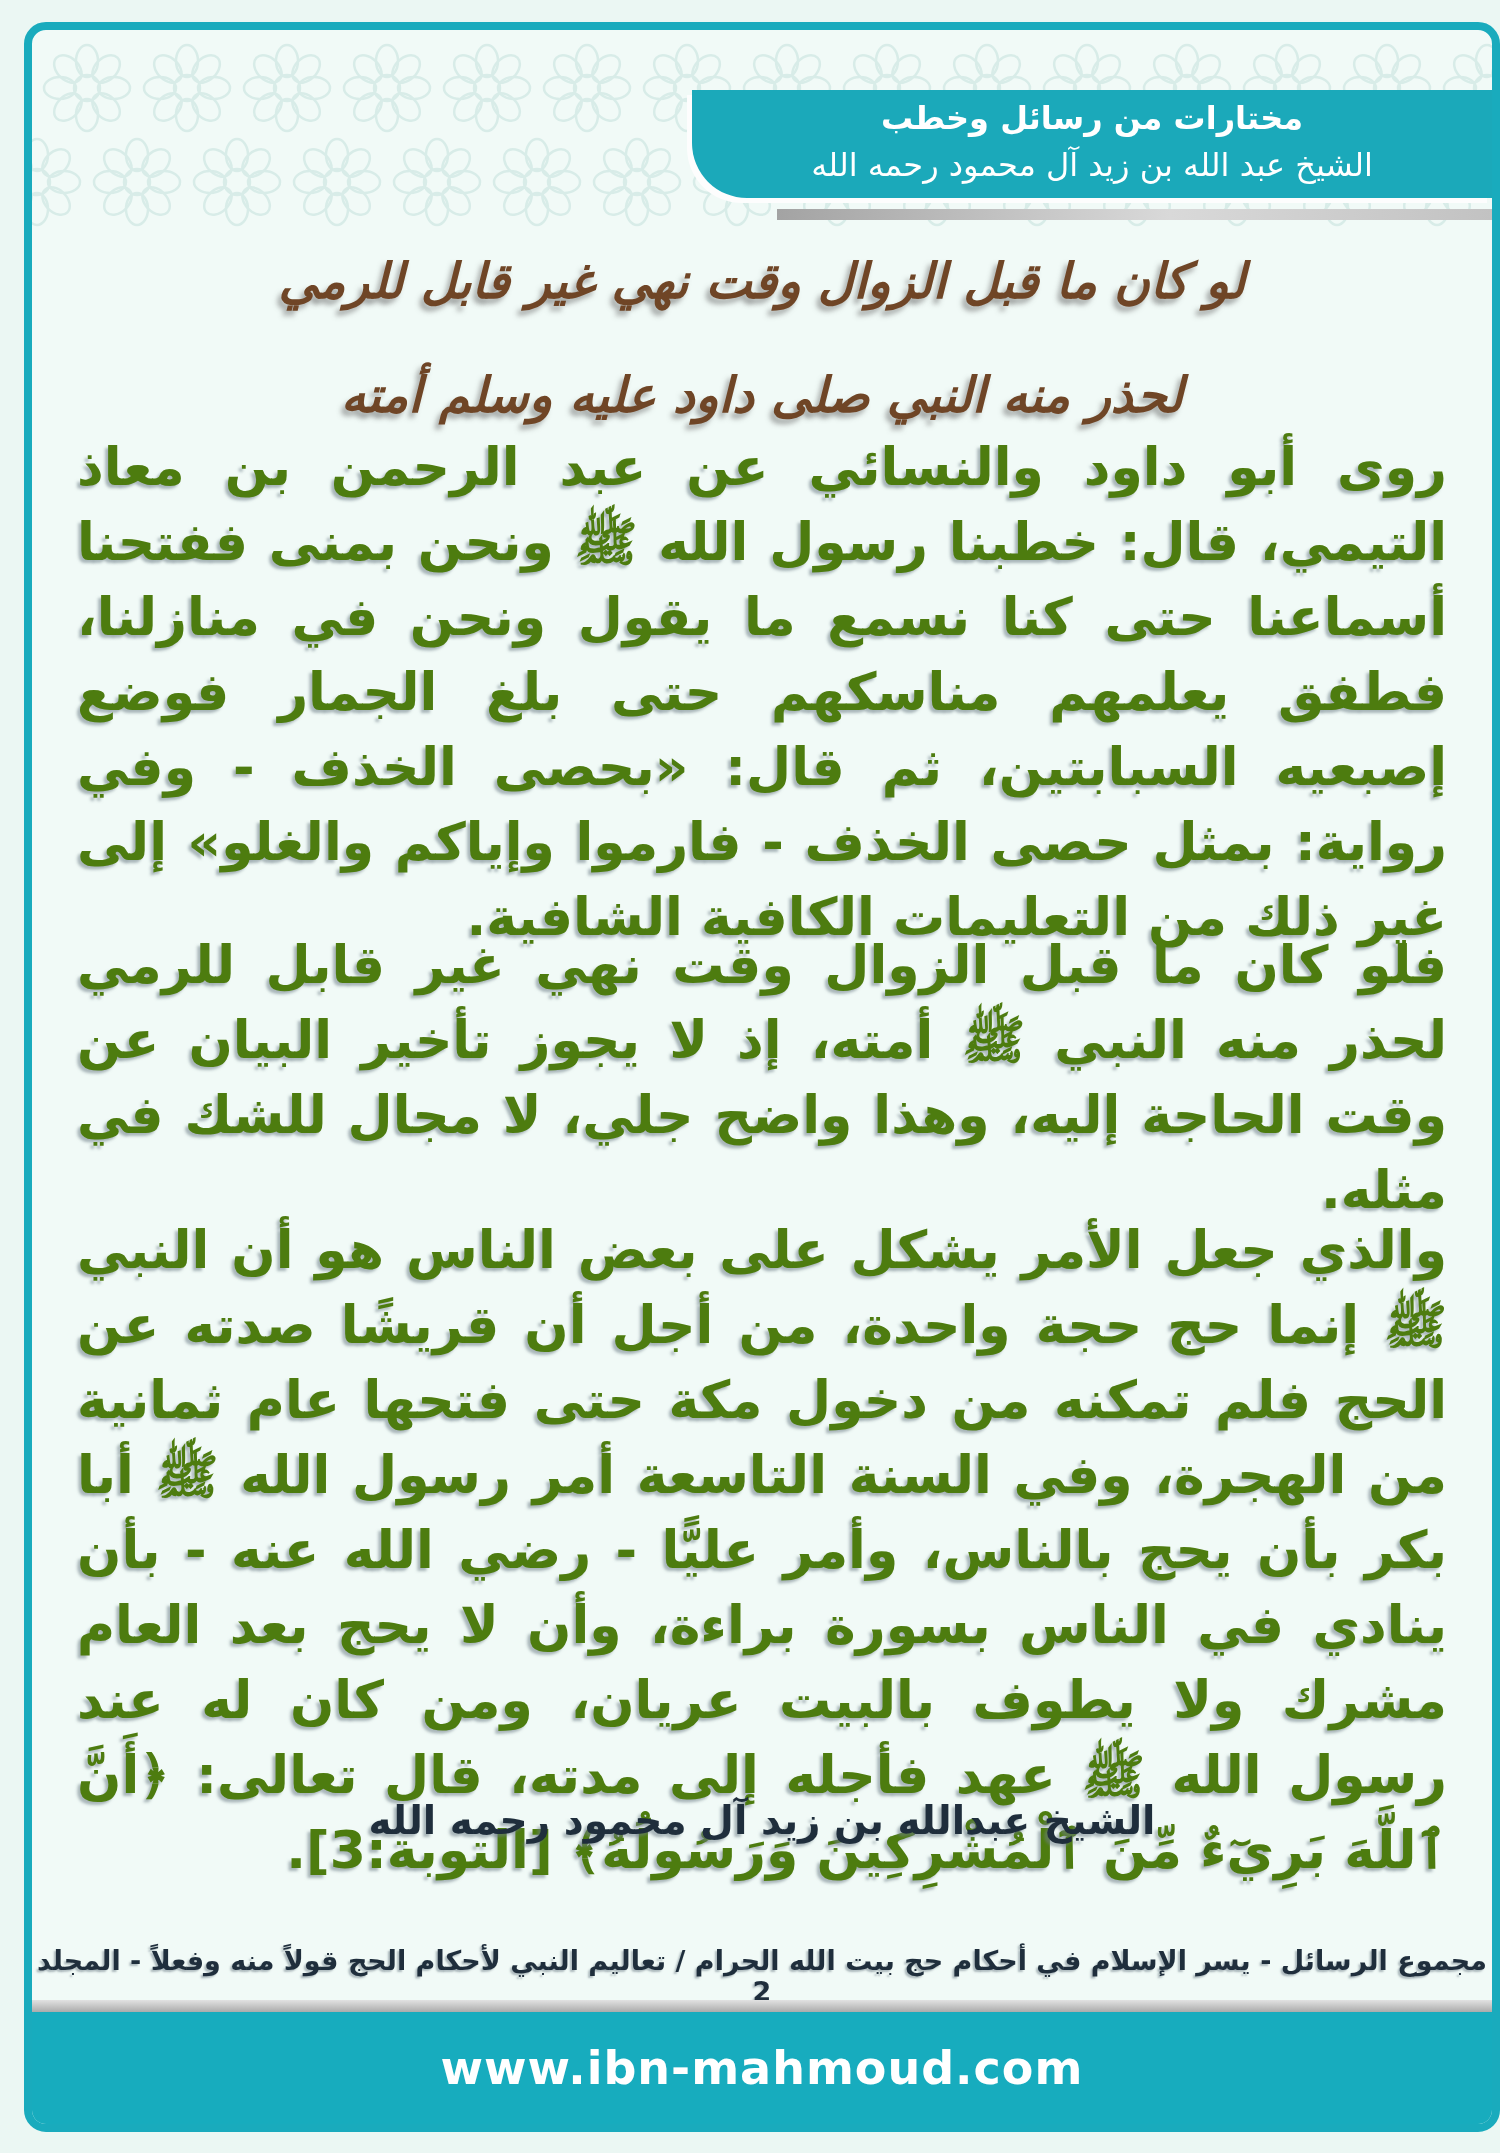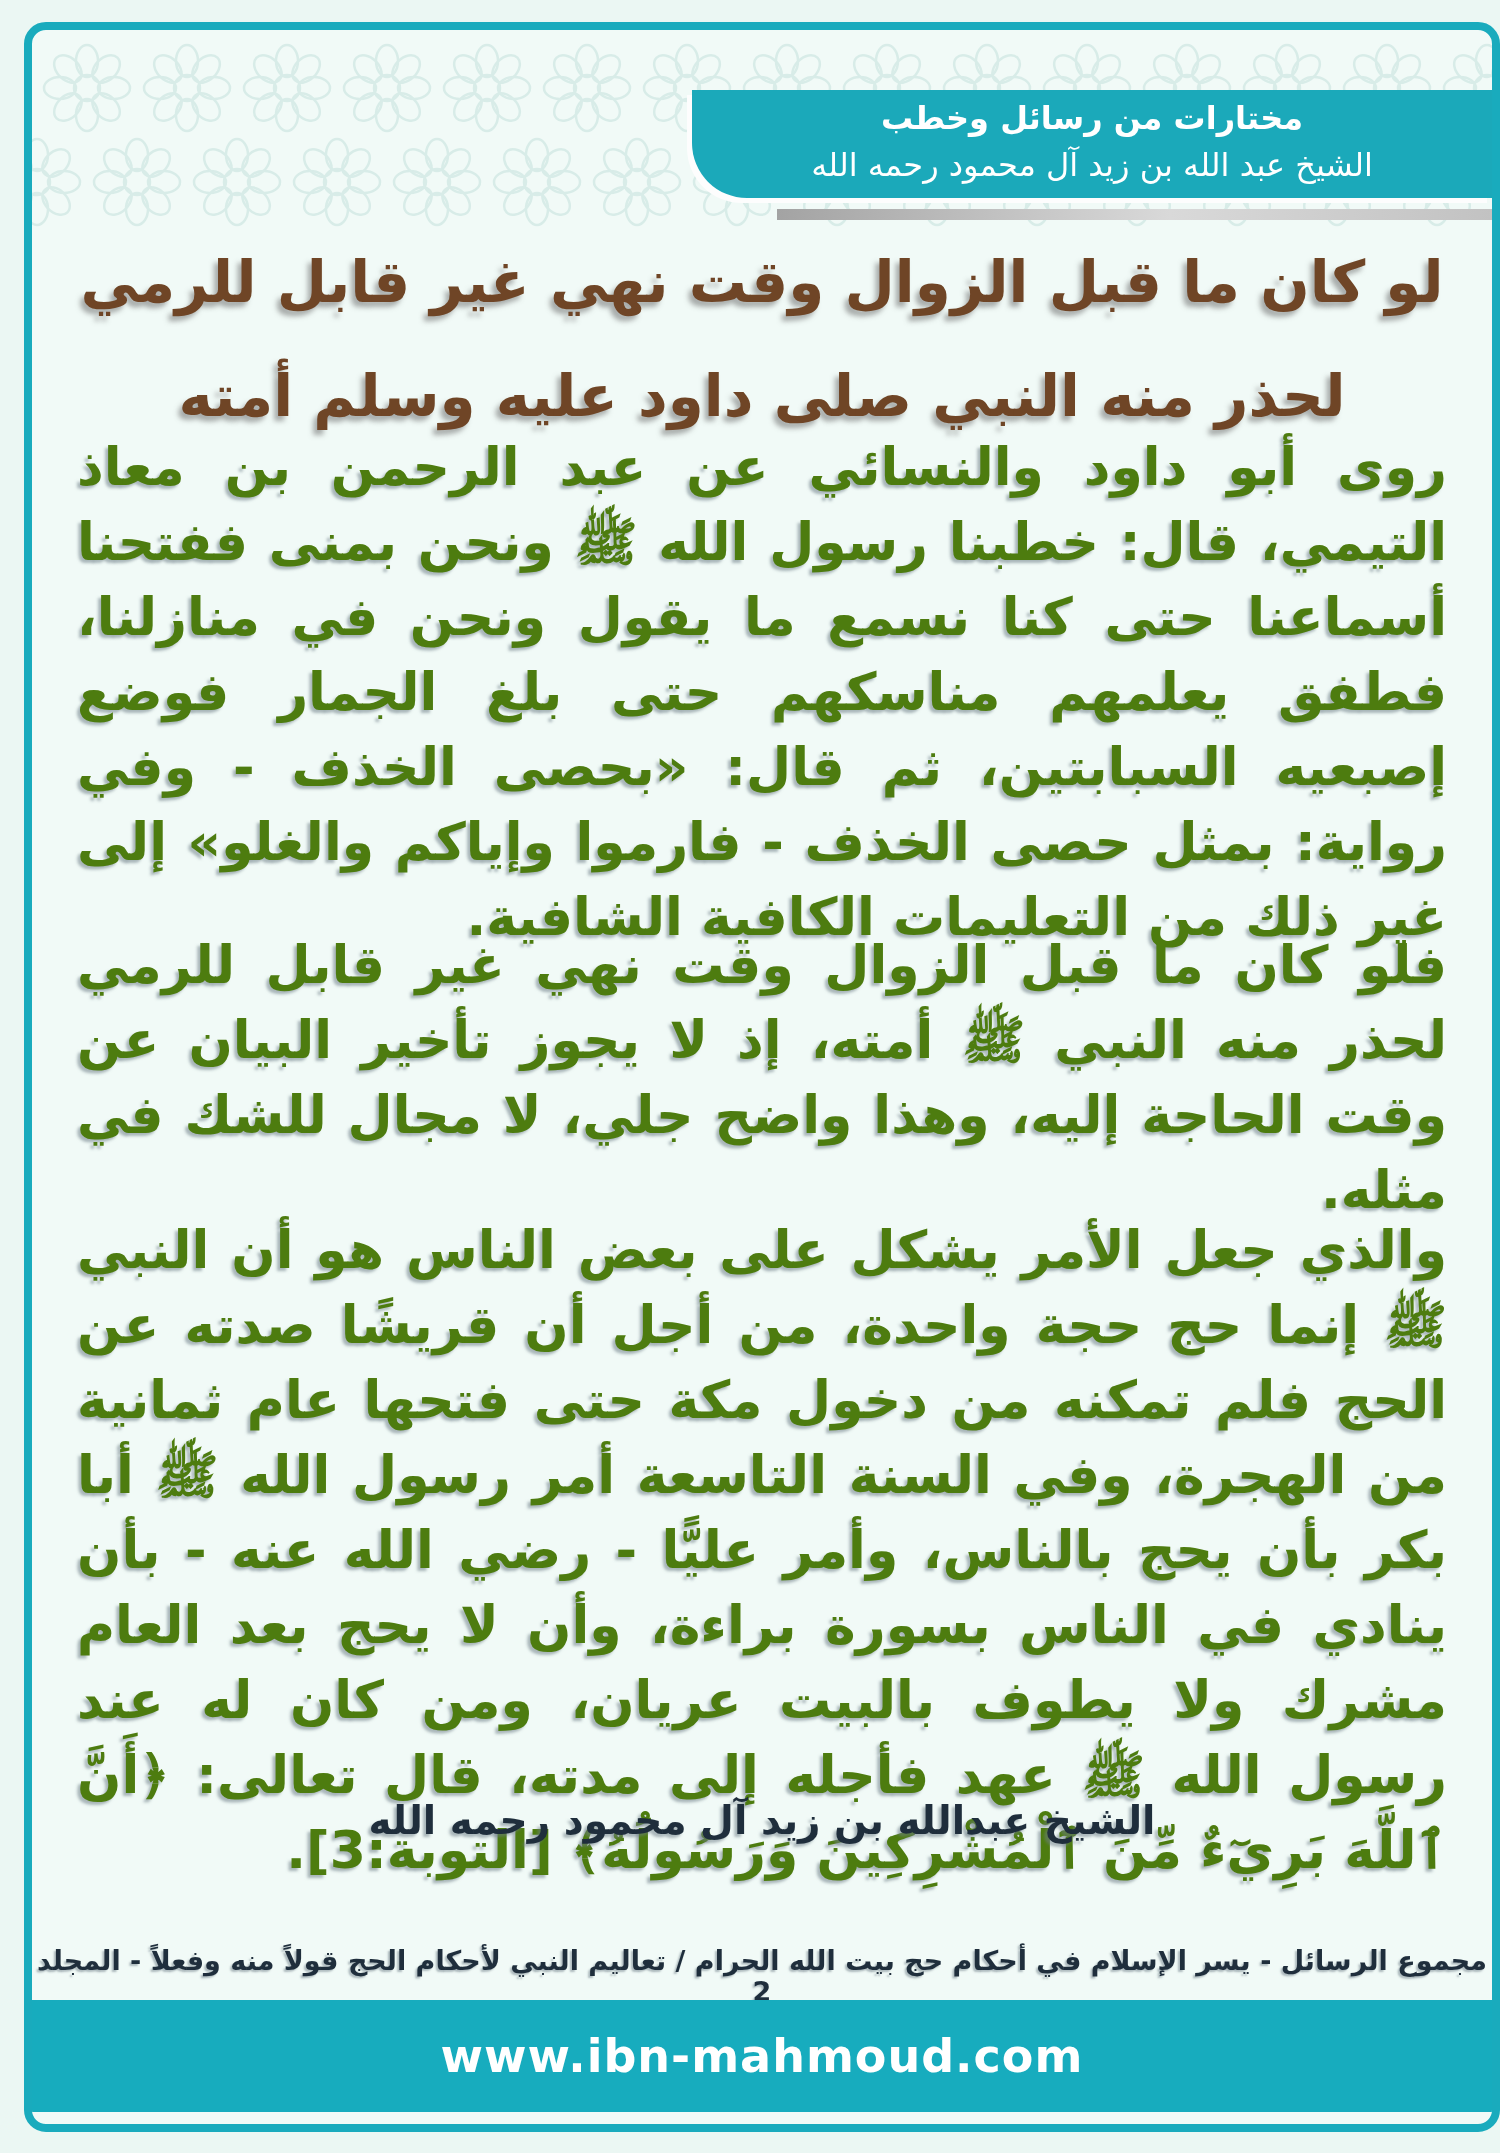--- a/index.html
+++ b/index.html
@@ -32,22 +32,23 @@
   }
   .banner .l1{font-size:32px;font-weight:bold;line-height:44px;}
   .banner .l2{font-size:32px;font-weight:normal;line-height:50px;}
   .banner-shadow{
     position:absolute;top:179px;left:745px;right:0;height:11px;
     background:linear-gradient(to right,#a3a3a3,#d9d9d9 55%,#c2c2c2);
   }
   .title{
     position:absolute;top:195px;left:0;width:100%;
     margin:0;text-align:center;direction:rtl;
-    color:#6f4526;font-size:58px;font-weight:bold;line-height:114px;
+    color:#6f4526;font-size:49px;font-weight:bold;line-height:114px;
     text-shadow:-4px 5px 5px rgba(95,95,95,0.5);
+    font-style:italic;
   }
   .bodytext{
     position:absolute;left:45px;right:45px;margin:0;
     direction:rtl;text-align:justify;text-align-last:right;
     color:#4d7c0f;font-size:52px;font-weight:bold;line-height:75px;
     text-shadow:-3px 3px 3px rgba(110,125,135,0.55);
   }
   .para1{top:400px;}
   .para2{top:898px;}
   .para3{top:1183px;}
@@ -61,21 +62,21 @@
     position:absolute;top:1915px;left:0;width:100%;
     text-align:center;direction:rtl;
     color:#1f2e3c;font-size:27px;font-weight:bold;
     text-shadow:-2px 2px 2px rgba(110,125,135,0.5);
   }
   .grey-strip{
     position:absolute;top:1970px;left:0;right:0;height:12px;
     background:linear-gradient(to bottom,#e2e2e2,#ababab);
   }
   .footer{
-    position:absolute;left:0;right:0;bottom:12px;height:112px;
+    position:absolute;left:0;right:0;bottom:0;height:112px;
     background:#17acbe;
     display:flex;align-items:center;justify-content:center;
   }
   .footer .url{
     color:#ffffff;font-size:46px;font-weight:bold;
     direction:ltr;letter-spacing:1px;
   }
 </style>
 </head>
 <body>

